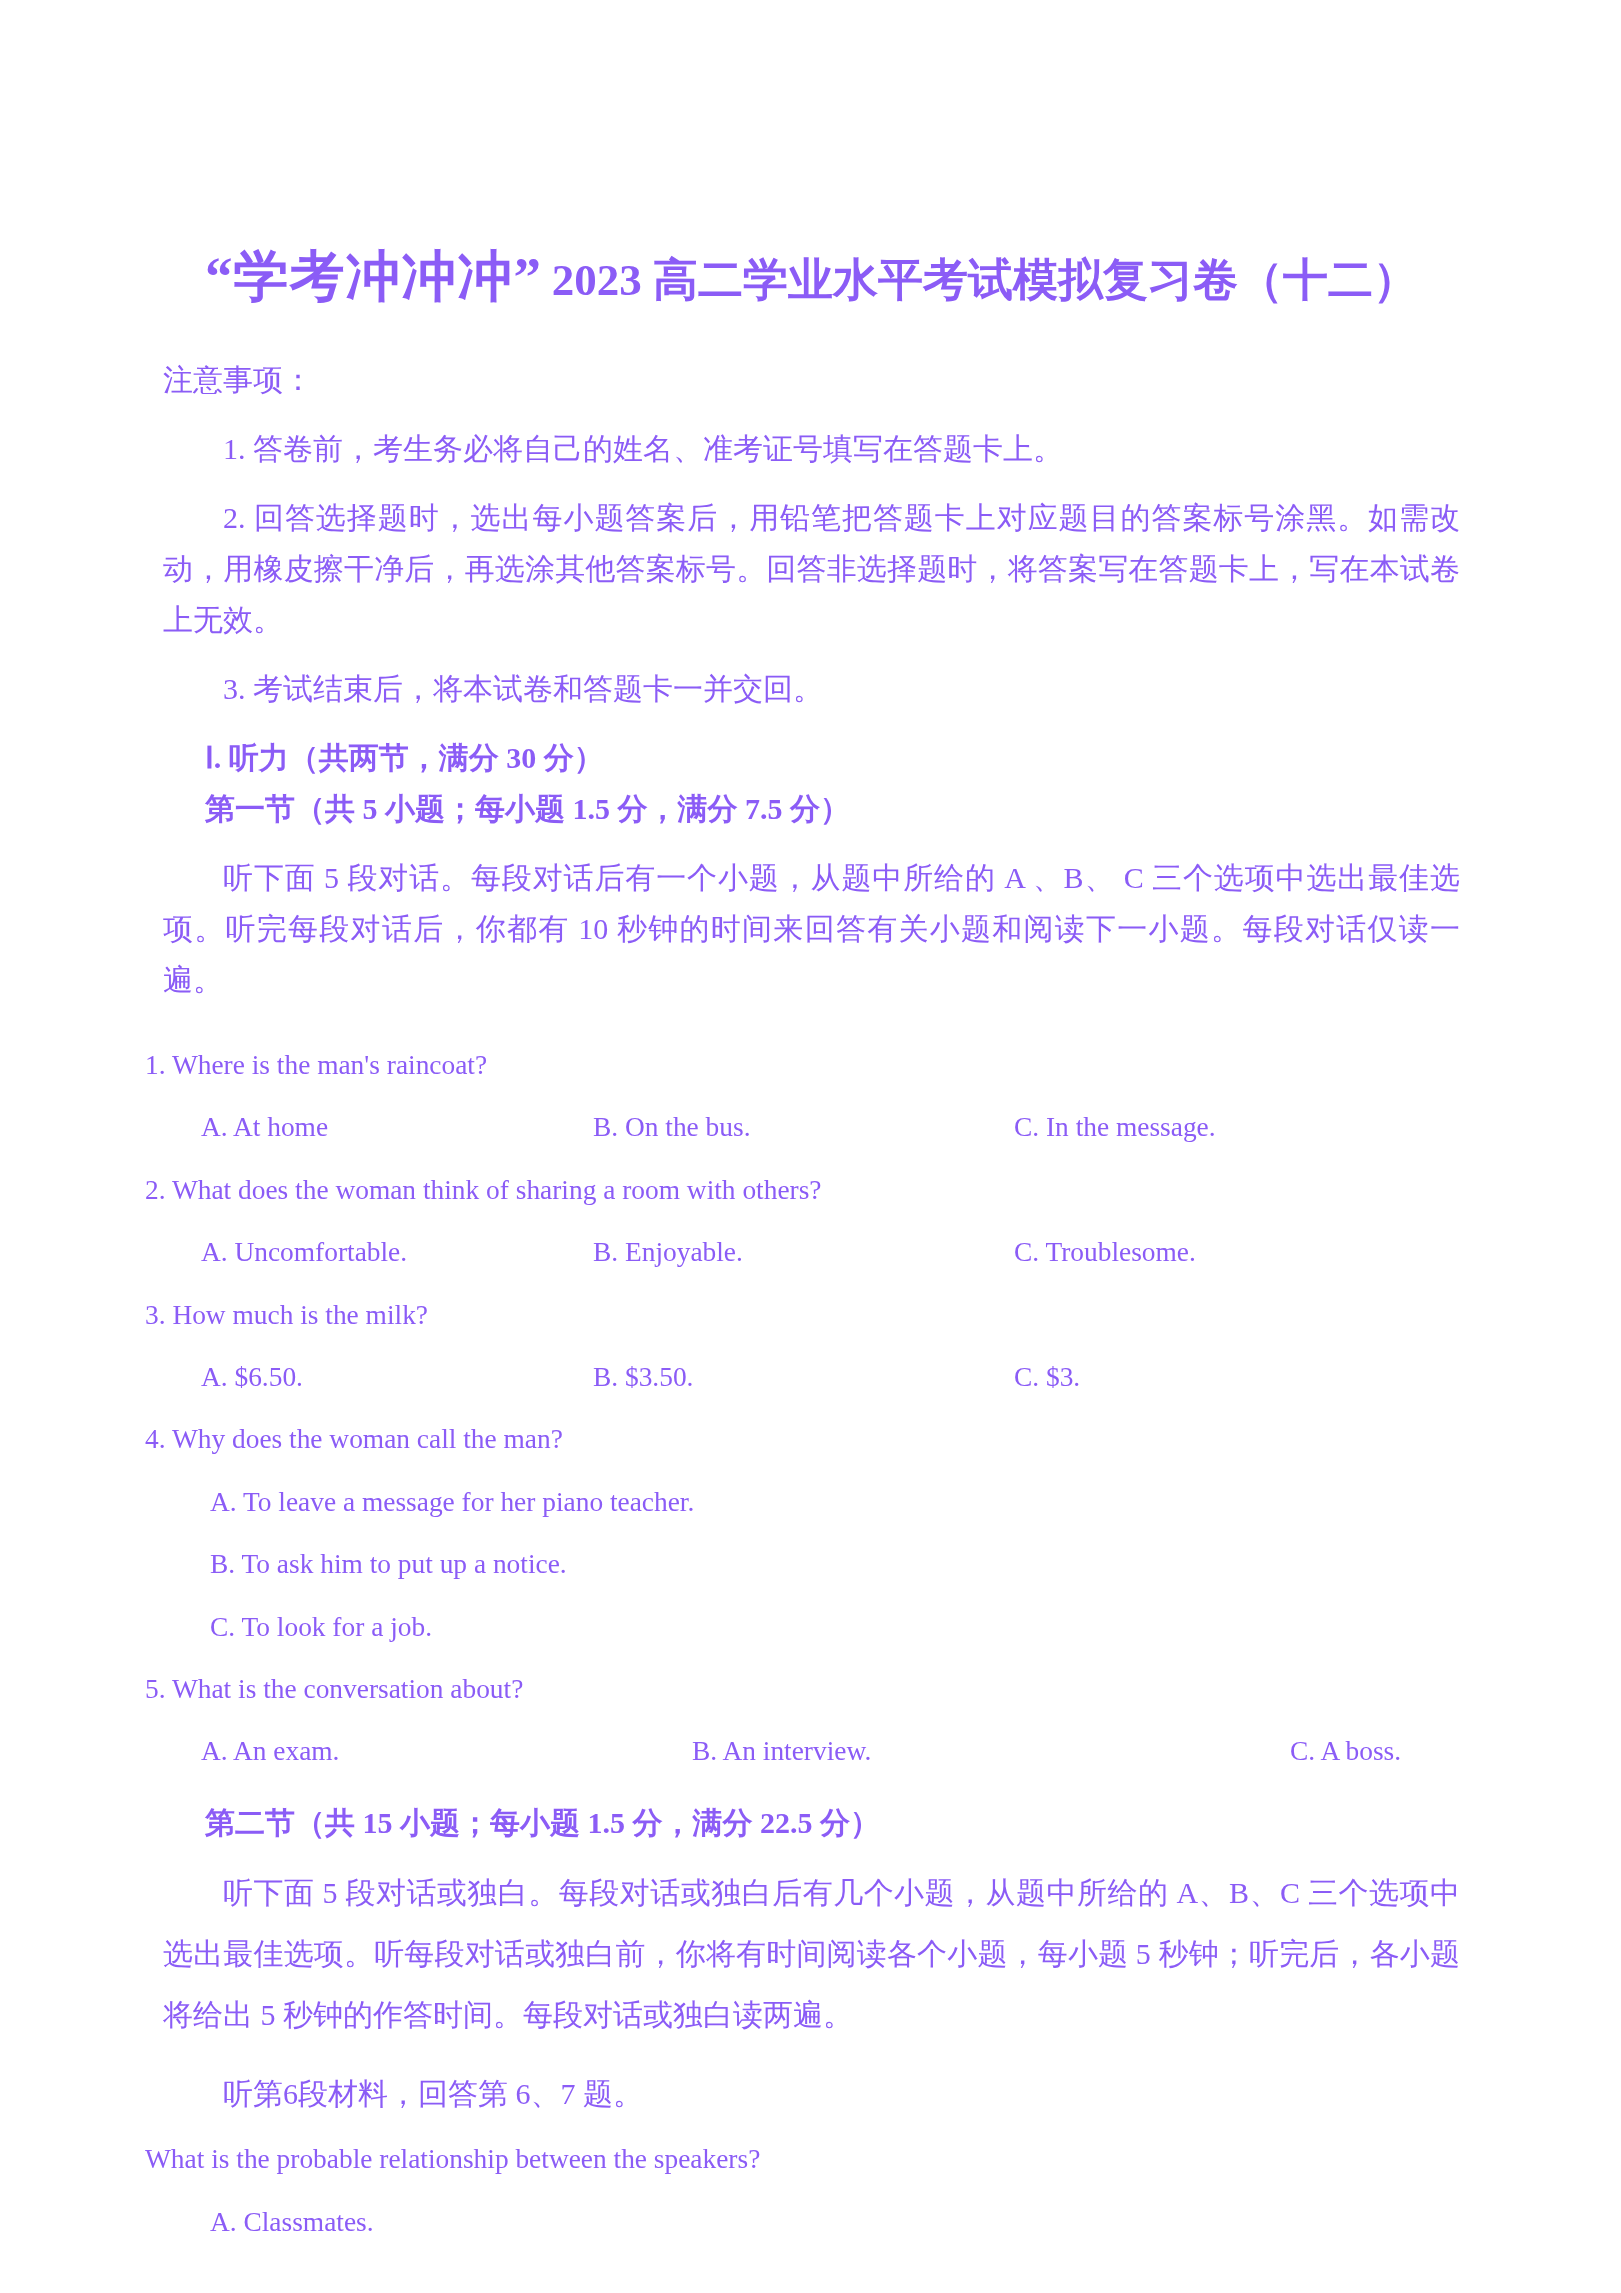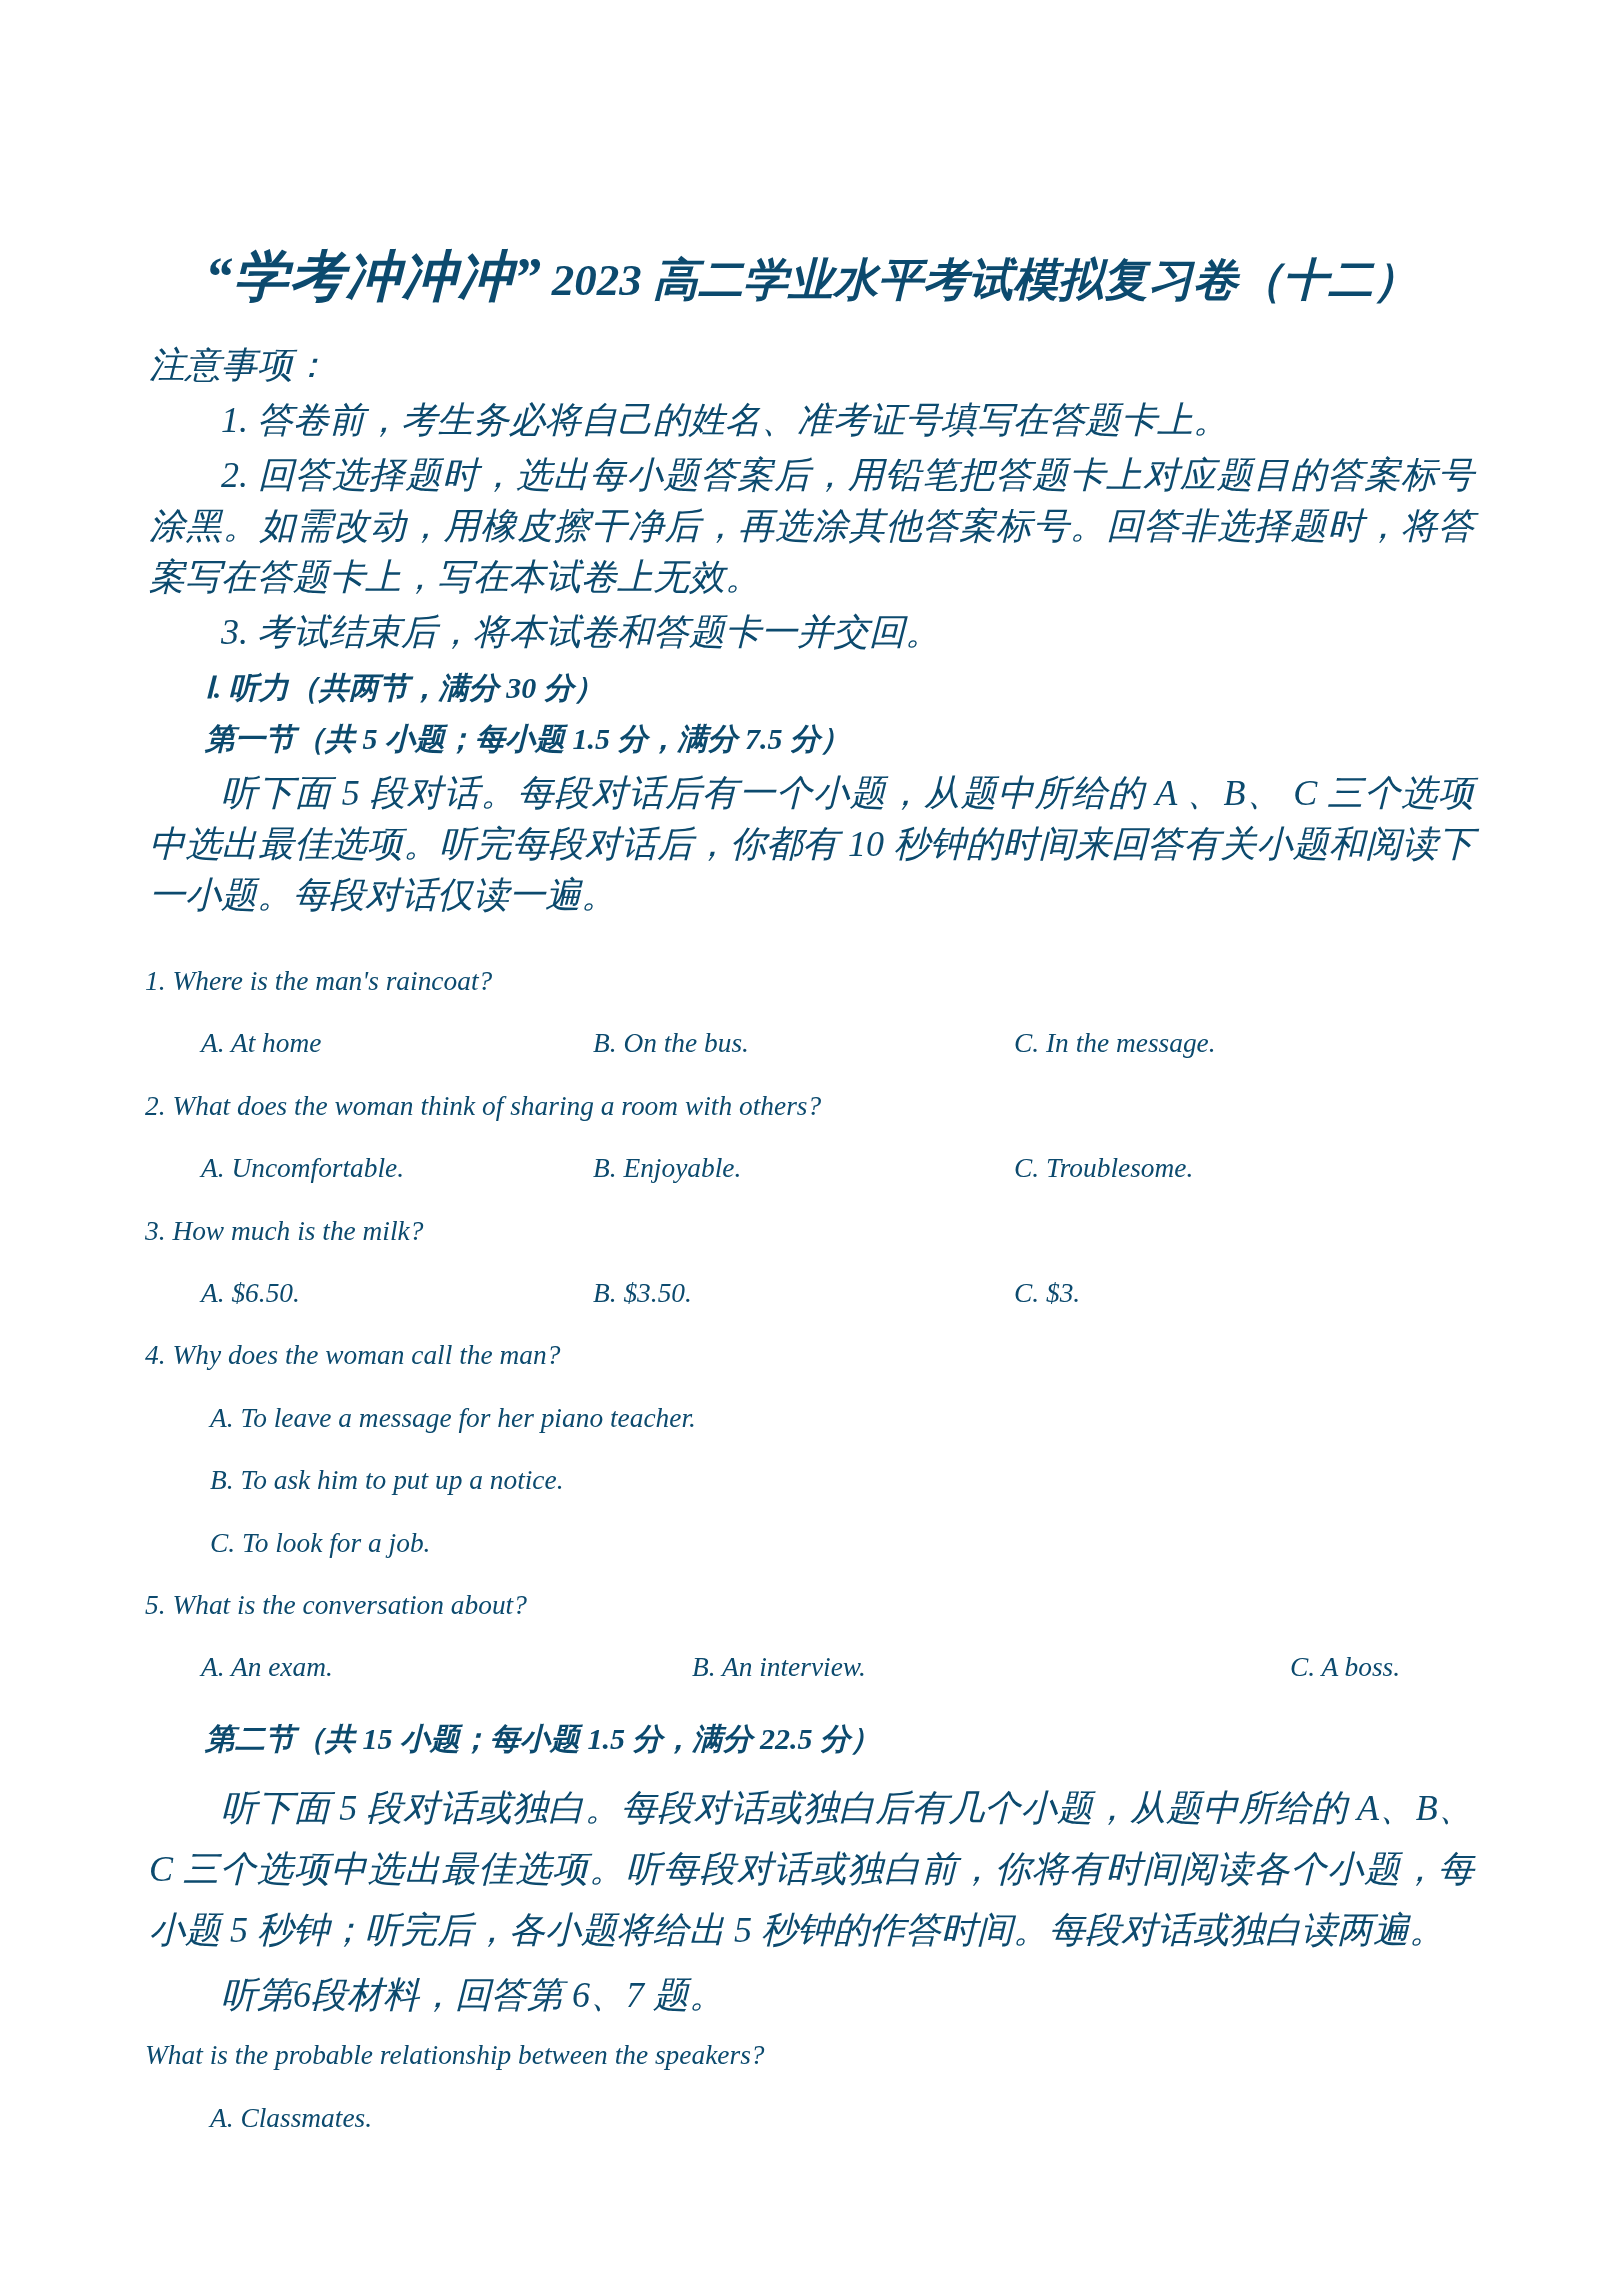--- a/index.html
+++ b/index.html
@@ -7,24 +7,23 @@
     padding: 0;
     background: #ffffff;
   }
   .page {
     position: relative;
     width: 1621px;
     height: 2294px;
     box-sizing: border-box;
     padding: 230px 143px 0 145px;
     background: #ffffff;
-    color: #0c4a6e;
+    color: #8b5cf6;
     font-family: "Liberation Serif", serif;
     overflow: hidden;
-    font-style: italic;
   }
   
   .title-line {
     text-align: center;
     line-height: 93px;
     white-space: nowrap;
   }
   .title-quoted {
     font-size: 55px;
     font-weight: 900;
@@ -39,24 +38,24 @@
     text-align: center;
     font-size: 51px;
     font-weight: 700;
     line-height: 69px;
     margin: 0 0 27.4px 0;
     white-space: pre;
     letter-spacing: 5.9px;
   }
   
   .cn {
-    font-size: 36px;
+    font-size: 30px;
     line-height: 51px;
     text-align: justify;
-    margin: 4px;
+    margin: 18px;
   }
   .cn-indent {
     text-indent: 2em;
   }
   .heading-cn {
     font-size: 30px;
     line-height: 51px;
     font-weight: 700;
     text-indent: 2em;
     margin: 0;

